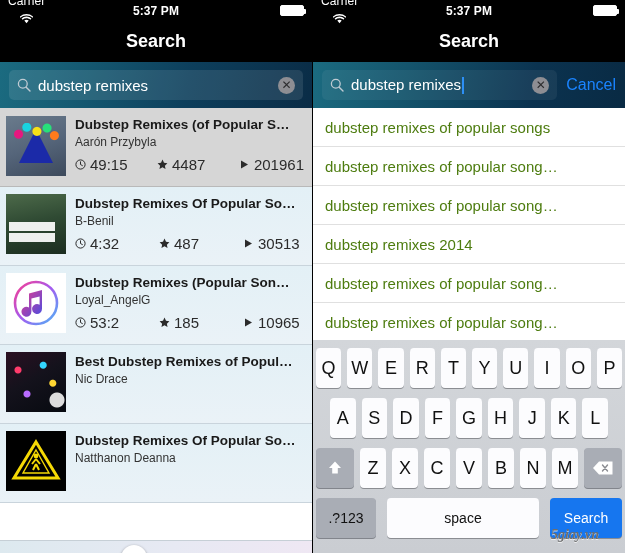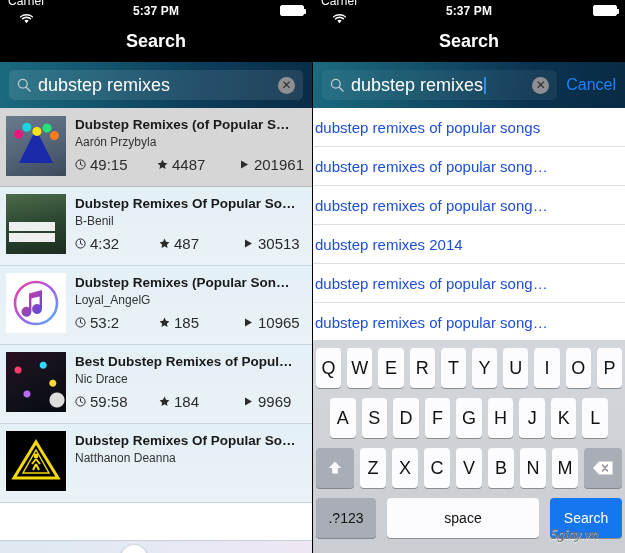--- a/index.html
+++ b/index.html
@@ -51,21 +51,21 @@
   .searchbar.right {
     background: linear-gradient(100deg, #1b6b80 0%, #14546c 30%, #0b3350 70%, #092a43 100%);
   }
   .searchfield {
     flex: 1; height: 30px; border-radius: 5px;
     background: rgba(255,255,255,0.10);
     display: flex; align-items: center; padding: 0 8px; position: relative;
   }
   .searchfield.right-f { background: rgba(255,255,255,0.06); }
   .sf-icon { margin-right: 7px; display: flex; }
-  .sf-text { color: #fff; font-size: 18px; flex: 1; white-space: nowrap; }
+  .sf-text { color: #fff; font-size: 15px; flex: 1; white-space: nowrap; }
   .caret {
     display: inline-block; width: 1.5px; height: 17px; background: #2d8ff5;
     vertical-align: middle; margin-left: 1px;
   }
   .clearbtn {
     width: 17px; height: 17px; border-radius: 50%; background: #8e8e93;
     display: flex; align-items: center; justify-content: center;
     color: #2c2c2e; font-size: 12px; line-height: 1; flex-shrink: 0;
   }
   .cancel-btn {
@@ -145,22 +145,22 @@
   .slider { flex: 1; position: relative; height: 22px; margin: 0 6px; display: flex; align-items: center; }
   .knob {
     position: absolute; left: 40%; transform: translateX(-50%);
     width: 26px; height: 26px; border-radius: 50%; background: #fff;
     box-shadow: 0 1px 3px rgba(0,0,0,.45);
   }
 
   
   .suggestions { background: #fff; }
   .sugg {
-    height: 39px; display: flex; align-items: center; padding-left: 2px;
-    font-size: 15px; color: #1d4ed8; border-bottom: 1px solid #e0e0e0;
+    height: 39px; display: flex; align-items: center; padding-left: 12px;
+    font-size: 15px; color: #4d7c0f; border-bottom: 1px solid #e0e0e0;
     white-space: nowrap; overflow: hidden;
   }
 
   
   .keyboard {
     position: absolute; left: 0; right: 0; bottom: 0; height: 213px;
     background: linear-gradient(180deg,#d3d6da 0%, #cacdd2 100%);
     padding: 8px 3px 4px; display: flex; flex-direction: column; gap: 10px;
   }
   .krow { display: flex; justify-content: center; gap: 6px; }
@@ -345,47 +345,20 @@
             </span>
           </div>
         </div>
       </div>
 
       <div class="row alt">
         <div class="thumb art4"></div>
         <div class="rmeta">
           <div class="rtitle">Best Dubstep Remixes of Popul…</div>
           <div class="rartist">Nic Drace</div>
-          <div class="rstats">
-            <span class="stat dur">
-              <span class="ico">
-                <svg width="11" height="11" viewBox="0 0 11 11">
-                    <circle cx="5.5" cy="5.5" r="4.6" fill="none" stroke="#2b2b2b" stroke-width="1"></circle>
-                    <path d="M5.5 2.8V5.5L7.4 6.6" stroke="#2b2b2b" stroke-width="1" fill="none" stroke-linecap="round"></path>
-                  </svg>
-              </span>
-              <span>59:58</span>
-            </span>
-            <span class="stat fav">
-              <span class="ico">
-                <svg width="11" height="11" viewBox="0 0 11 11">
-                    <path d="M5.5 .6l1.5 3.2 3.4.45-2.5 2.4.63 3.4-3.03-1.7-3.03 1.7.63-3.4L.6 4.25l3.4-.45z" fill="#2b2b2b"></path>
-                  </svg>
-              </span>
-              <span>184</span>
-            </span>
-            <span class="stat">
-              <span class="ico">
-                <svg width="11" height="11" viewBox="0 0 11 11">
-                    <path d="M2 1.5l7 4-7 4z" fill="#2b2b2b"></path>
-                  </svg>
-              </span>
-              <span>9969</span>
-            </span>
-          </div>
         </div>
       </div>
 
       <div class="row alt">
         <div class="thumb art5">
           <svg width="50" height="48" viewBox="0 0 50 48">
             <path d="M25 5 L47 41 H3 Z" fill="none" stroke="#f5d905" stroke-width="3"></path>
             <path d="M25 13 L38 36 H12 Z" fill="none" stroke="#f5d905" stroke-width="1.4"></path>
             <circle cx="25" cy="19" r="2.4" fill="#f5d905"></circle>
             <path d="M25 22 l-4 5 m4-5 l4 5 m-4 0 l-3 6 m3-6 l3 6" stroke="#f5d905" stroke-width="2" fill="none"></path>

